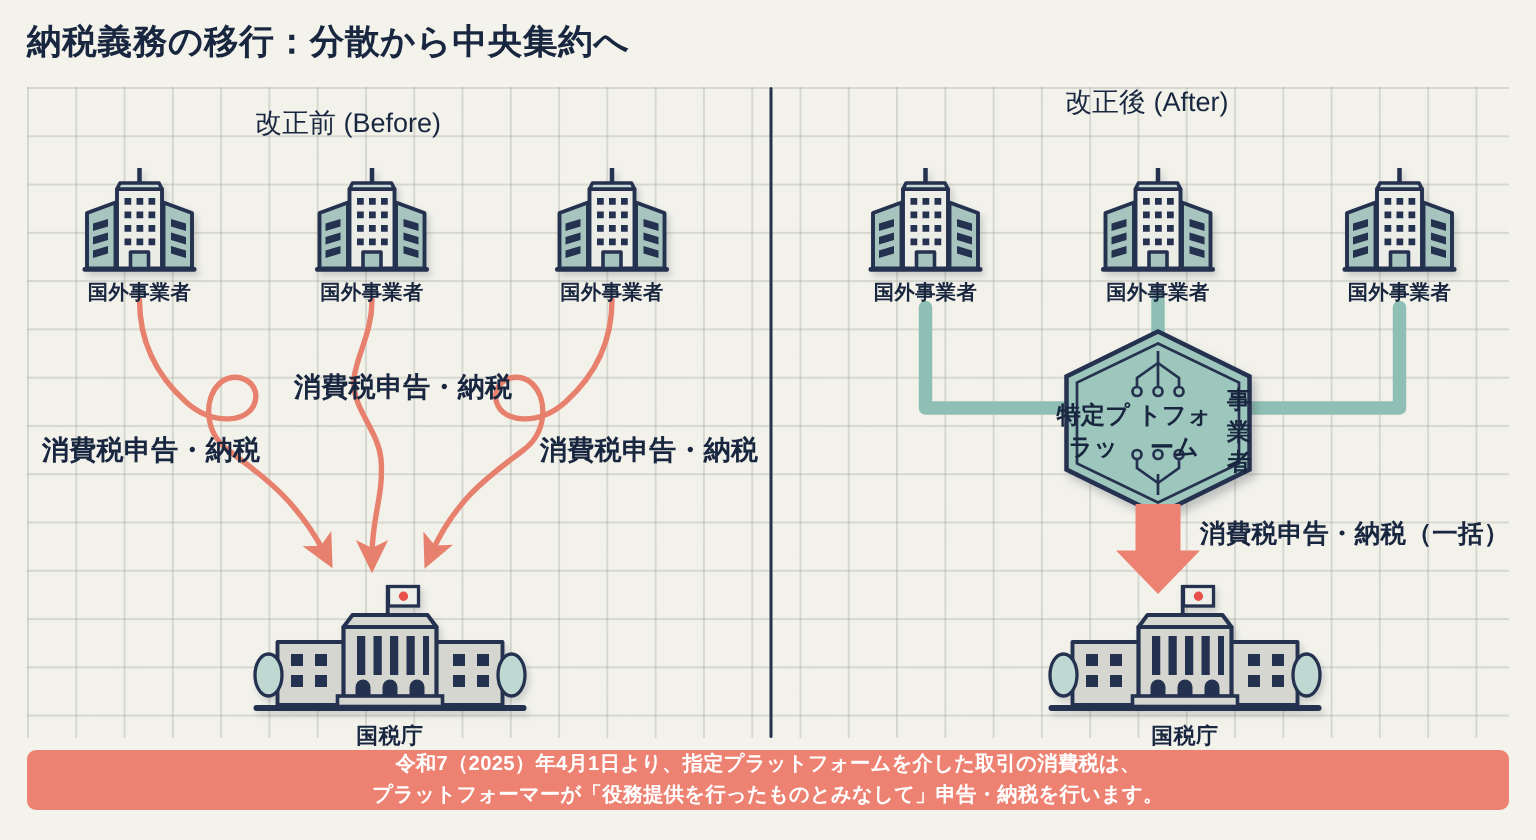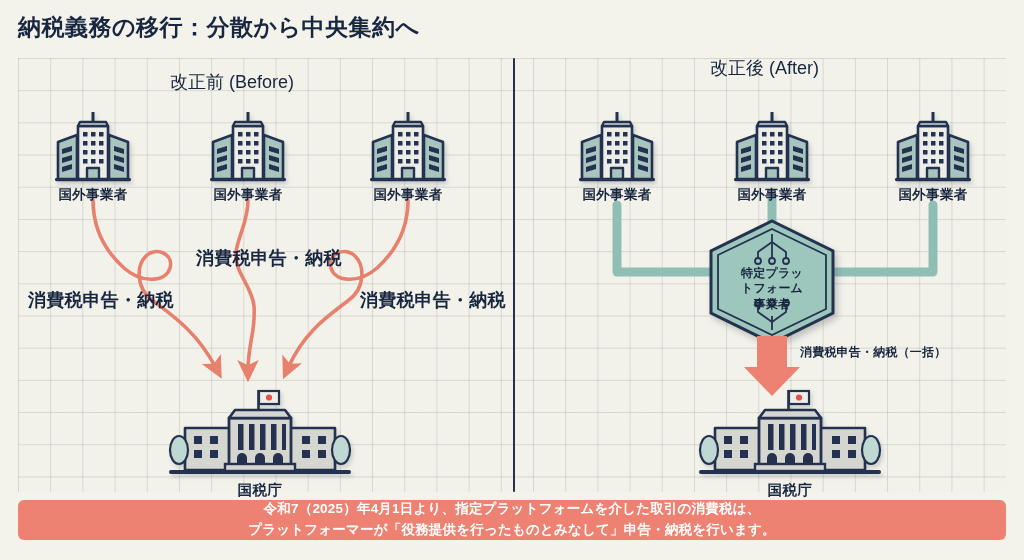--- a/index.html
+++ b/index.html
@@ -59,32 +59,32 @@
   .gov svg{display:block;margin:0 auto;filter:drop-shadow(2px 3px 2px rgba(60,70,80,.20));}
 
   
   .alabel{
     position:absolute;font-size:18px;font-weight:bold;color:#19263F;
     white-space:nowrap;letter-spacing:.2px;
   }
   .al-left{left:28px;top:288px;}
   .al-mid{left:196px;top:246px;}
   .al-right{left:360px;top:288px;}
-  .al-after{left:800px;top:344px;font-size:12px;text-align:right;}
+  .al-after{left:800px;top:344px;font-size:17px;text-align:right;}
 
   
   .overlay{position:absolute;left:0;top:0;width:1024px;height:560px;pointer-events:none;}
 
   
   .hex-wrap{position:absolute;left:702px;top:218px;width:140px;height:128px;}
   .hex-wrap svg{filter:drop-shadow(3px 4px 3px rgba(60,70,80,.28));}
   .hex-text{
     position:absolute;left:0;top:0;width:140px;height:128px;
-    display:flex;flex-direction:column;align-items:center;justify-content:center;
-    font-size:12px;font-weight:bold;color:#19263F;line-height:1.30;
+    display:flex;flex-direction:row;align-items:center;justify-content:center;
+    font-size:16px;font-weight:bold;color:#19263F;line-height:1.30;
     letter-spacing:.2px;text-align:center;padding-top:14px;box-sizing:border-box;
   }
 
   
   .banner{
     position:absolute;left:18px;top:500px;width:988px;height:40px;
     background:#EE8272;border-radius:6px;
     display:flex;flex-direction:column;align-items:center;justify-content:center;
     color:#ffffff;font-weight:bold;font-size:13.5px;line-height:1.55;
     letter-spacing:.2px;box-sizing:border-box;

